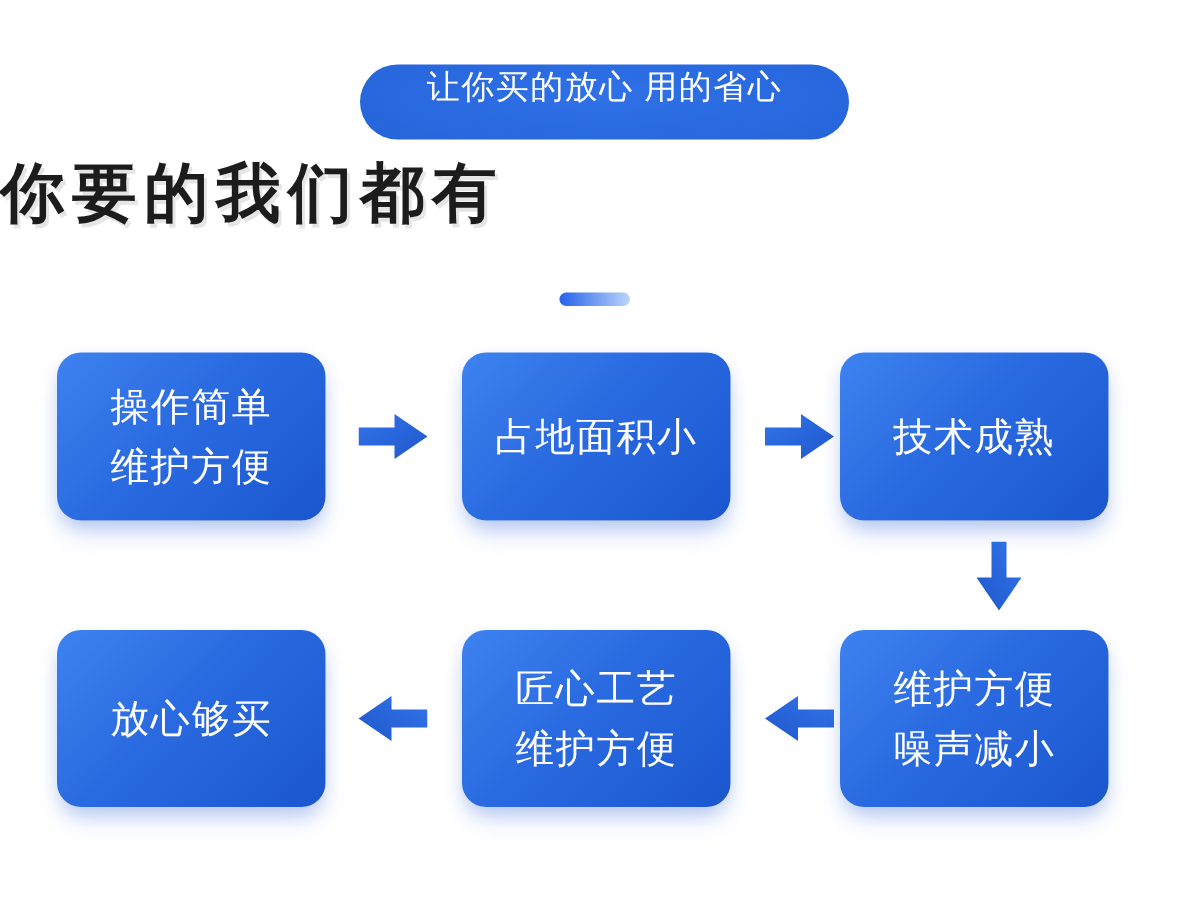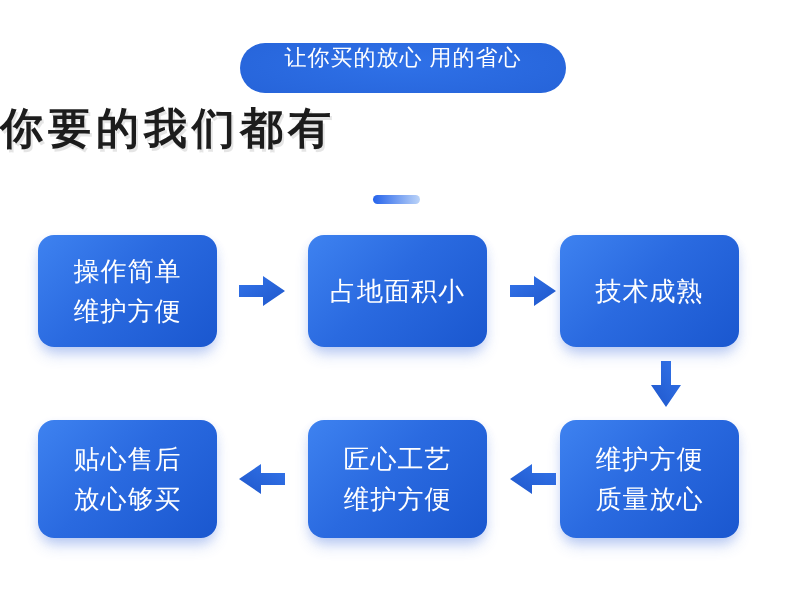--- a/index.html
+++ b/index.html
@@ -143,21 +143,20 @@
     <span>技术成熟</span>
   </div>
 
   <div class="arrow down" style="left:643px; top:369px;">
     <svg viewBox="0 0 46 30">
         <path d="M0,10 L24,10 L24,0 L46,15 L24,30 L24,20 L0,20 Z" fill="url(#arrowGrad)"></path>
       </svg>
   </div>
 
   <div class="flow-box row2 col1">
-    <span>贴心售后</span>
     <span>放心够买</span>
   </div>
 
   <div class="arrow flip" style="left:239px; top:464px;">
     <svg viewBox="0 0 46 30">
         <path d="M0,9 L24,9 L24,0 L46,15 L24,30 L24,21 L0,21 Z" fill="url(#arrowGrad)"></path>
       </svg>
   </div>
 
   <div class="flow-box row2 col2">
@@ -166,16 +165,16 @@
   </div>
 
   <div class="arrow flip" style="left:510px; top:464px;">
     <svg viewBox="0 0 46 30">
         <path d="M0,9 L24,9 L24,0 L46,15 L24,30 L24,21 L0,21 Z" fill="url(#arrowGrad)"></path>
       </svg>
   </div>
 
   <div class="flow-box row2 col3">
     <span>维护方便</span>
-    <span>质量放心</span>
+    <span>噪声减小</span>
   </div>
 
 </div>
 
 </body></html>

